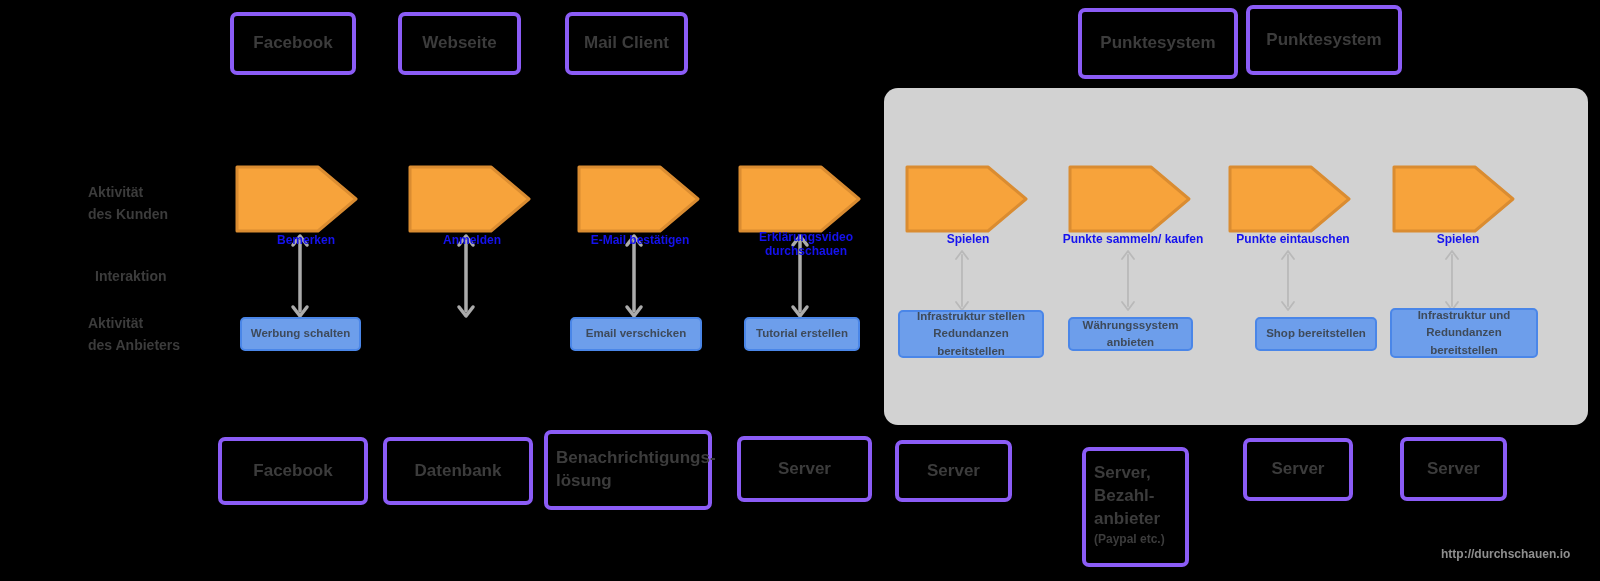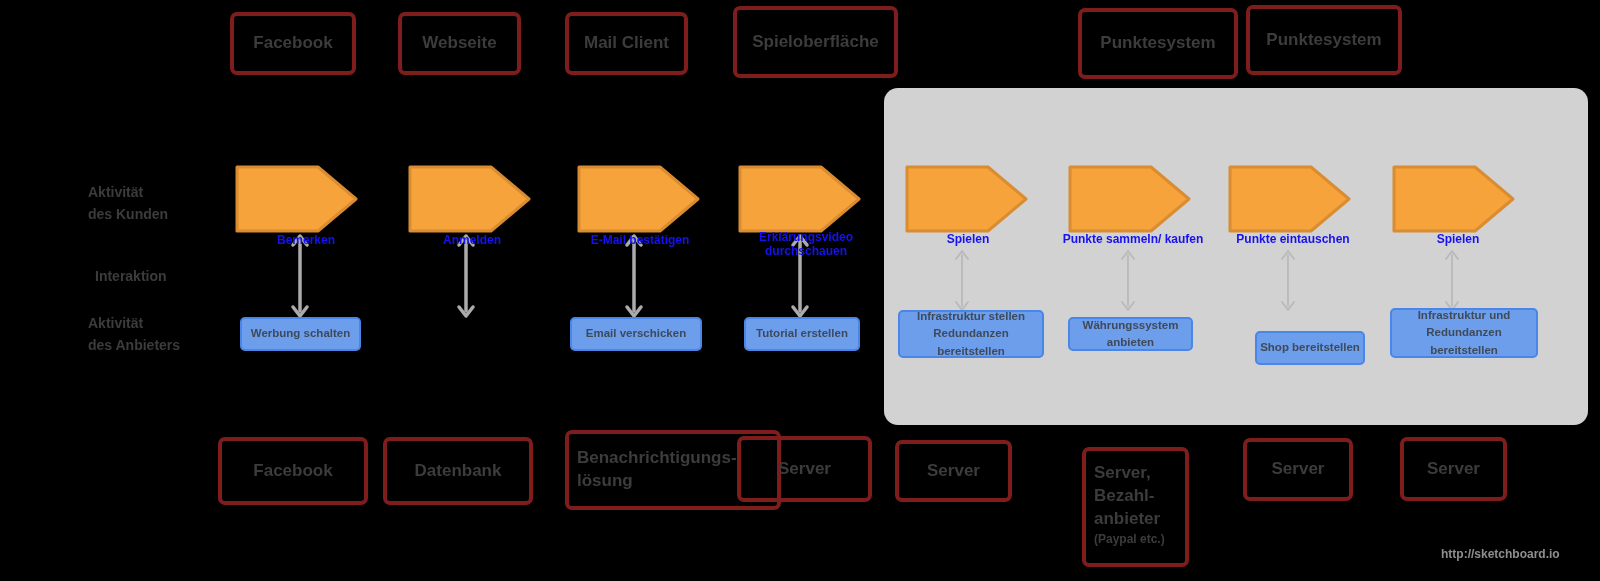--- a/index.html
+++ b/index.html
@@ -4,21 +4,21 @@
 <style>
   html,body{margin:0;padding:0;background:#000;}
   #canvas{position:relative;width:1600px;height:581px;background:#000;overflow:hidden;
           font-family:"Liberation Sans", sans-serif;}
 
   
   .panel{position:absolute;left:884px;top:88px;width:704px;height:337px;background:#d2d2d2;
          border-radius:14px;box-shadow:2px 3px 8px rgba(0,0,0,0.45);}
 
   
-  .sketch{position:absolute;border:4px solid #7f1d1d;border-radius:7px;color:#3c3c3c;
+  .sketch{position:absolute;border:4px solid #8b5cf6;border-radius:7px;color:#3c3c3c;
           font-weight:bold;font-size:17px;display:flex;align-items:center;justify-content:center;
           text-align:center;white-space:pre-line;line-height:1.35;box-sizing:border-box;}
   .sketch.left-align{justify-content:flex-start;text-align:left;padding-left:8px;}
   .sketch .sub{font-size:12px;font-weight:bold;display:block;}
   .sketch .stack{display:block;}
 
   
   .lane-label{position:absolute;color:#3c3c3c;font-weight:bold;font-size:14px;
               white-space:pre-line;line-height:1.6;}
 
@@ -47,21 +47,20 @@
 </head>
 <body>
 
 <div id="canvas">
 
   <div class="panel"></div>
 
   <div class="sketch" style="left:230px;top:12px;width:126px;height:63px">Facebook</div>
   <div class="sketch" style="left:398px;top:12px;width:123px;height:63px">Webseite</div>
   <div class="sketch" style="left:565px;top:12px;width:123px;height:63px">Mail Client</div>
-  <div class="sketch" style="left:733px;top:6px;width:165px;height:72px">Spieloberfläche</div>
   <div class="sketch" style="left:1078px;top:8px;width:160px;height:71px">Punktesystem</div>
   <div class="sketch" style="left:1246px;top:5px;width:156px;height:70px">Punktesystem</div>
 
   <div class="lane-label" style="left:88px;top:181px">Aktivität
 des Kunden</div>
   <div class="lane-label" style="left:95px;top:265px">Interaktion</div>
   <div class="lane-label" style="left:88px;top:312px">Aktivität
 des Anbieters</div>
 
   <svg class="arrow" style="left:235px;top:165px" viewBox="0 0 124 68">
@@ -133,44 +132,44 @@
 
   <svg class="arrow" style="left:1228px;top:165px" viewBox="0 0 124 68">
     <polygon points="2,2 83,2 121,34 83,66 2,66"></polygon>
     </svg>
   <div class="ia-label" style="left:1287px;top:233px">Punkte eintauschen</div>
   <svg class="conn thin" style="left:1278px;top:249px" width="20" height="64">
     <path d="M10 6 L10 57"></path>
       <path d="M4 10 L10 2 L16 10"></path>
       <path d="M4 53 L10 61 L16 53"></path>
     </svg>
-  <div class="bluebox" style="left:1255px;top:331px;width:110px;height:34px">Shop bereitstellen</div>
+  <div class="bluebox" style="left:1255px;top:317px;width:122px;height:34px">Shop bereitstellen</div>
 
   <svg class="arrow" style="left:1392px;top:165px" viewBox="0 0 124 68">
     <polygon points="2,2 83,2 121,34 83,66 2,66"></polygon>
     </svg>
   <div class="ia-label" style="left:1452px;top:233px">Spielen</div>
   <svg class="conn thin" style="left:1442px;top:249px" width="20" height="64">
     <path d="M10 6 L10 57"></path>
       <path d="M4 10 L10 2 L16 10"></path>
       <path d="M4 53 L10 61 L16 53"></path>
     </svg>
   <div class="bluebox" style="left:1390px;top:308px;width:148px;height:50px">Infrastruktur und
 Redundanzen bereitstellen</div>
 
   <div class="sketch" style="left:218px;top:437px;width:150px;height:68px">Facebook</div>
   <div class="sketch" style="left:383px;top:437px;width:150px;height:68px">Datenbank</div>
-  <div class="sketch left-align" style="left:565px;top:430px;width:216px;height:80px">Benachrichtigungs-
+  <div class="sketch left-align" style="left:544px;top:430px;width:168px;height:80px">Benachrichtigungs-
 lösung</div>
   <div class="sketch" style="left:737px;top:436px;width:135px;height:66px">Server</div>
   <div class="sketch" style="left:895px;top:440px;width:117px;height:62px">Server</div>
   <div class="sketch left-align" style="left:1082px;top:447px;width:107px;height:120px;align-items:flex-start;padding-top:11px;">
       <span class="stack"><span style="white-space:pre-line;">Server,
 Bezahl-
 anbieter</span>
       <span class="sub">(Paypal etc.)</span></span>
   </div>
   <div class="sketch" style="left:1243px;top:438px;width:110px;height:63px">Server</div>
   <div class="sketch" style="left:1400px;top:437px;width:107px;height:64px">Server</div>
 
-  <div class="watermark">http://sketchboard.io</div>
+  <div class="watermark">http://durchschauen.io</div>
 
 </div>
 
 </body></html>

